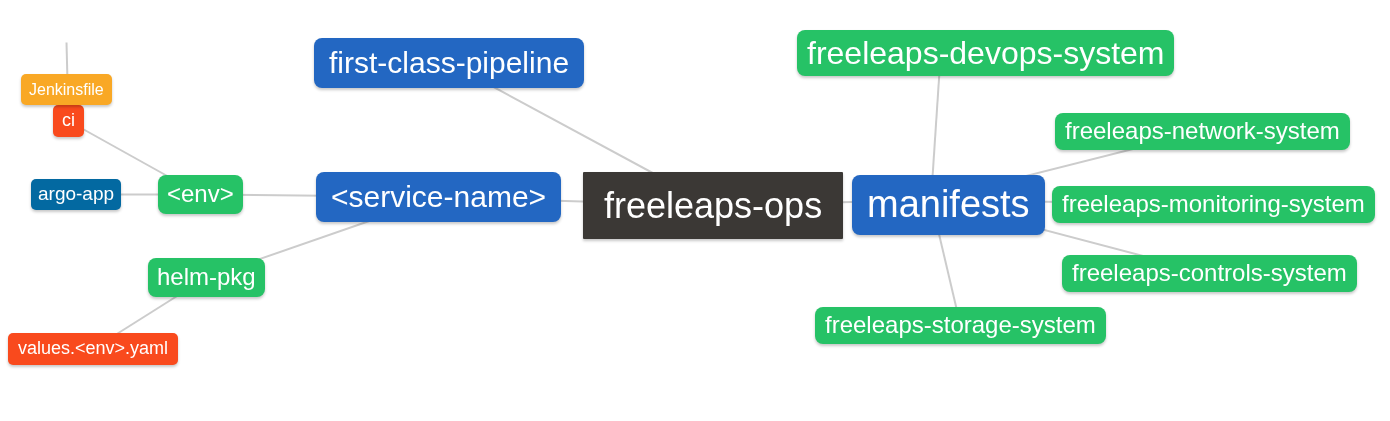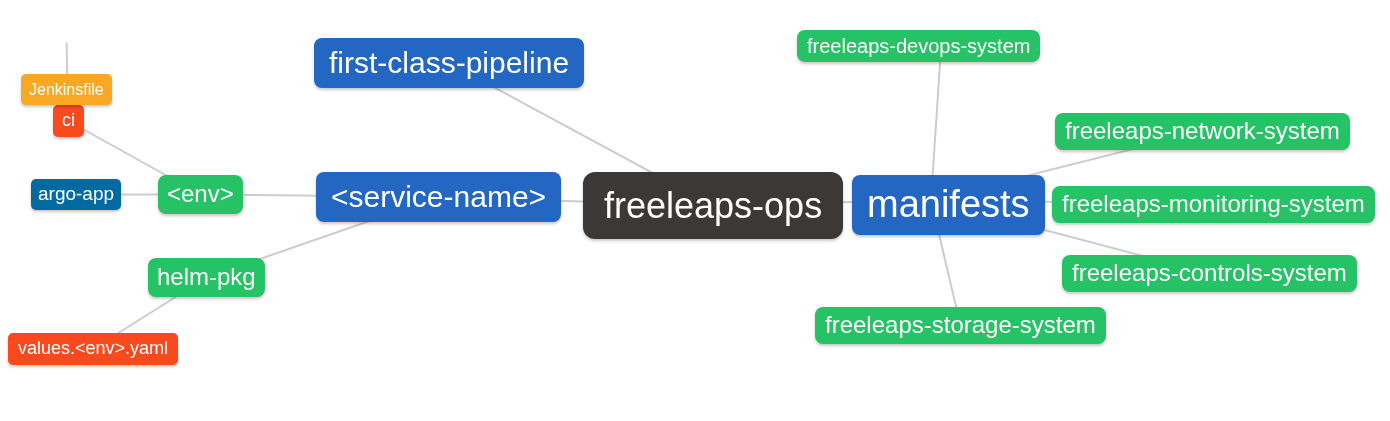--- a/index.html
+++ b/index.html
@@ -26,21 +26,21 @@
     position: absolute;
     z-index: 1;
     color: #ffffff;
     line-height: 1.2;
     white-space: nowrap;
     border-radius: 8px;
     box-shadow: 0 2px 3px rgba(0,0,0,0.22);
     cursor: pointer;
     user-select: none;
   }
-  .node.root { border-radius: 12px; }
+  .node.root { border-radius: 1px; }
   .node.small { border-radius: 5px; }
 </style>
 </head>
 <body>
 
 <div class="canvas">
   <svg id="edges" xmlns="http://www.w3.org/2000/svg">
       <line x1="713" y1="205.5" x2="449" y2="63" stroke="#cccccc" stroke-width="2"></line>
       <line x1="713" y1="205.5" x2="438.5" y2="197" stroke="#cccccc" stroke-width="2"></line>
       <line x1="713" y1="205.5" x2="931" y2="200" stroke="#cccccc" stroke-width="2"></line>
@@ -60,19 +60,19 @@
       <div class="node root" style="left: 583px; top: 172px; font-size: 36px; padding: 12px 21px; background: rgb(59, 56, 53); color: rgb(255, 255, 255);">freeleaps-ops</div>
       <div class="node" style="left: 314px; top: 38px; font-size: 30px; padding: 7px 15px; background: rgb(35, 103, 194); color: rgb(255, 255, 255);">first-class-pipeline</div>
       <div class="node" style="left: 316px; top: 172px; font-size: 30px; padding: 7px 15px; background: rgb(35, 103, 194); color: rgb(255, 255, 255);">&lt;service-name&gt;</div>
       <div class="node" style="left: 852px; top: 175px; font-size: 38px; padding: 7px 15px; background: rgb(35, 103, 194); color: rgb(255, 255, 255);">manifests</div>
       <div class="node" style="left: 158px; top: 175px; font-size: 24px; padding: 5px 9px; background: rgb(38, 194, 102); color: rgb(255, 255, 255);">&lt;env&gt;</div>
       <div class="node" style="left: 148px; top: 258px; font-size: 24px; padding: 5px 9px; background: rgb(38, 194, 102); color: rgb(255, 255, 255);">helm-pkg</div>
       <div class="node small" style="left: 53px; top: 105px; font-size: 18px; padding: 5px 9px; background: rgb(249, 74, 29); color: rgb(255, 255, 255);">ci</div>
       <div class="node small" style="left: 31px; top: 179px; font-size: 19px; padding: 4px 7px; background: #0369a1; color: rgb(255, 255, 255);">argo-app</div>
       <div class="node small" style="left: 21px; top: 27px; font-size: 16px; padding: 6px 8px; background: rgb(249, 168, 37); color: rgb(255, 255, 255); margin-top: 47px;">Jenkinsfile</div>
       <div class="node small" style="left: 8px; top: 333px; font-size: 18px; padding: 5px 10px; background: rgb(249, 74, 29); color: rgb(255, 255, 255);">values.&lt;env&gt;.yaml</div>
-      <div class="node" style="left: 797px; top: 30px; font-size: 20px; padding: 4px 10px; background: rgb(38, 194, 102); color: rgb(255, 255, 255);">freeleaps-devops-system</div>
+      <div class="node" style="left: 797px; top: 30px; font-size: 32px; padding: 4px 10px; background: rgb(38, 194, 102); color: rgb(255, 255, 255);">freeleaps-devops-system</div>
       <div class="node" style="left: 1055px; top: 113px; font-size: 24px; padding: 4px 10px; background: rgb(38, 194, 102); color: rgb(255, 255, 255);">freeleaps-network-system</div>
       <div class="node" style="left: 1052px; top: 186px; font-size: 24px; padding: 4px 10px; background: rgb(38, 194, 102); color: rgb(255, 255, 255);">freeleaps-monitoring-system</div>
       <div class="node" style="left: 1062px; top: 255px; font-size: 24px; padding: 4px 10px; background: rgb(38, 194, 102); color: rgb(255, 255, 255);">freeleaps-controls-system</div>
       <div class="node" style="left: 815px; top: 307px; font-size: 24px; padding: 4px 10px; background: rgb(38, 194, 102); color: rgb(255, 255, 255);">freeleaps-storage-system</div>
     </div>
 </div>
 
 </body></html>

